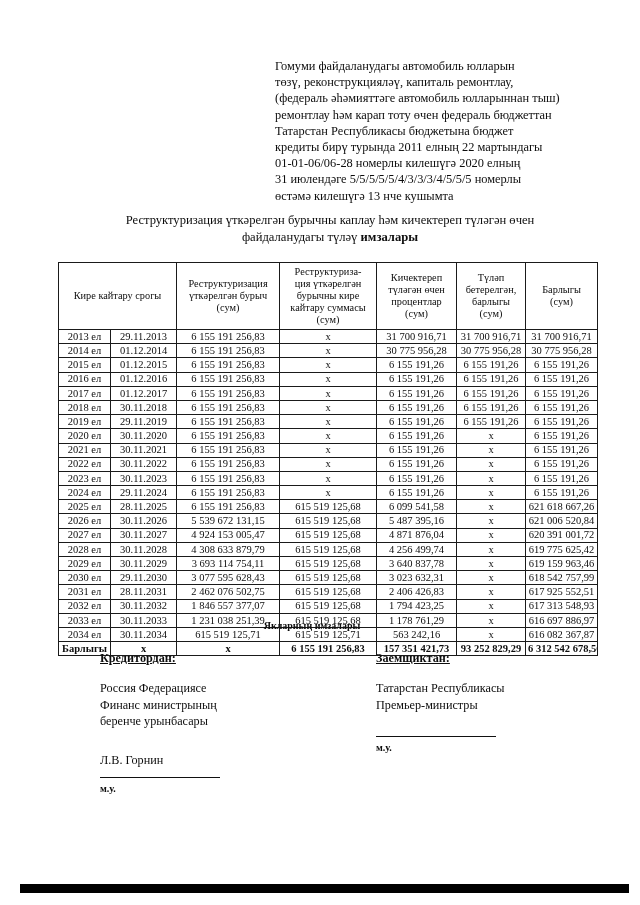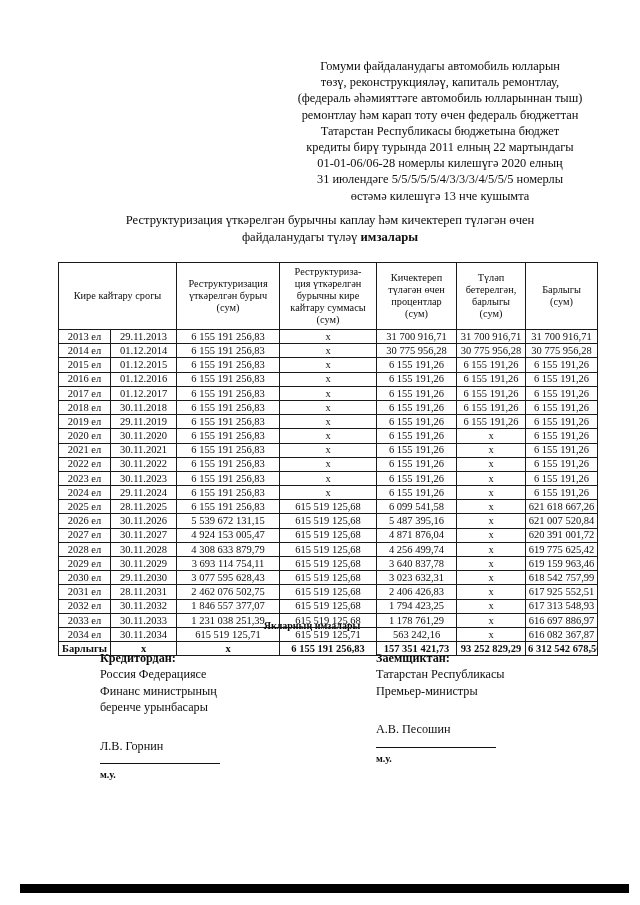--- a/index.html
+++ b/index.html
@@ -34,21 +34,21 @@
   }
   
   .header-block {
     position: absolute;
     top: 58px;
     left: 275px;
     width: 330px;
     font-size: 12.4px;
     line-height: 16.2px;
   }
-  .header-block .line { white-space: pre-wrap; text-align: center; }
+  .header-block .line { white-space: pre-wrap; }
 
   
   .doc-title {
     position: absolute;
     top: 212px;
     left: 60px;
     width: 540px;
     text-align: center;
     font-size: 12.6px;
     line-height: 17px;
@@ -110,21 +110,21 @@
     font-size: 10px;
     font-weight: bold;
   }
   .sig-col {
     position: absolute;
     font-size: 12.2px;
     line-height: 16.4px;
   }
   .sig-left  { top: 650px; left: 100px; width: 210px; }
   .sig-right { top: 650px; left: 376px; width: 215px; }
-  .sig-col .role { font-weight: bold; margin-bottom: 0; }
+  .sig-col .role { font-weight: bold; margin-bottom: 14px; text-decoration: underline; }
   .sig-col .org { margin-bottom: 22px; }
   .sig-col .name { margin-bottom: 8px; }
   .sig-col .rule {
     width: 120px;
     border-bottom: 1px solid #111;
     height: 1px;
     margin: 6px 0 3px 0;
   }
   .sig-col .ms {
     font-weight: bold;
@@ -305,21 +305,21 @@
             <td>x</td>
             <td>621 618 667,26</td>
           </tr>
           <tr>
             <td>2026 ел</td>
             <td>30.11.2026</td>
             <td>5 539 672 131,15</td>
             <td>615 519 125,68</td>
             <td>5 487 395,16</td>
             <td>x</td>
-            <td>621 007 520,84</td>
+            <td>621 006 520,84</td>
           </tr>
           <tr>
             <td>2027 ел</td>
             <td>30.11.2027</td>
             <td>4 924 153 005,47</td>
             <td>615 519 125,68</td>
             <td>4 871 876,04</td>
             <td>x</td>
             <td>620 391 001,72</td>
           </tr>
@@ -405,21 +405,20 @@
     <div class="role">Кредитордан:</div>
     <div class="org">Россия  Федерациясе<br>Финанс министрының<br>беренче урынбасары</div>
     <div class="name">Л.В. Горнин</div>
     <div class="rule"></div>
     <div class="ms">м.у.</div>
   </div>
 
   <div class="sig-col sig-right">
     <div class="role">Заемщиктан:</div>
     <div class="org">Татарстан Республикасы<br>Премьер-министры</div>
-    <div class="name">А.В. Песошин</div>
     <div class="rule"></div>
     <div class="ms">м.у.</div>
   </div>
 
   <div class="scan-bar">
     
   </div>
 
 </div>
 

